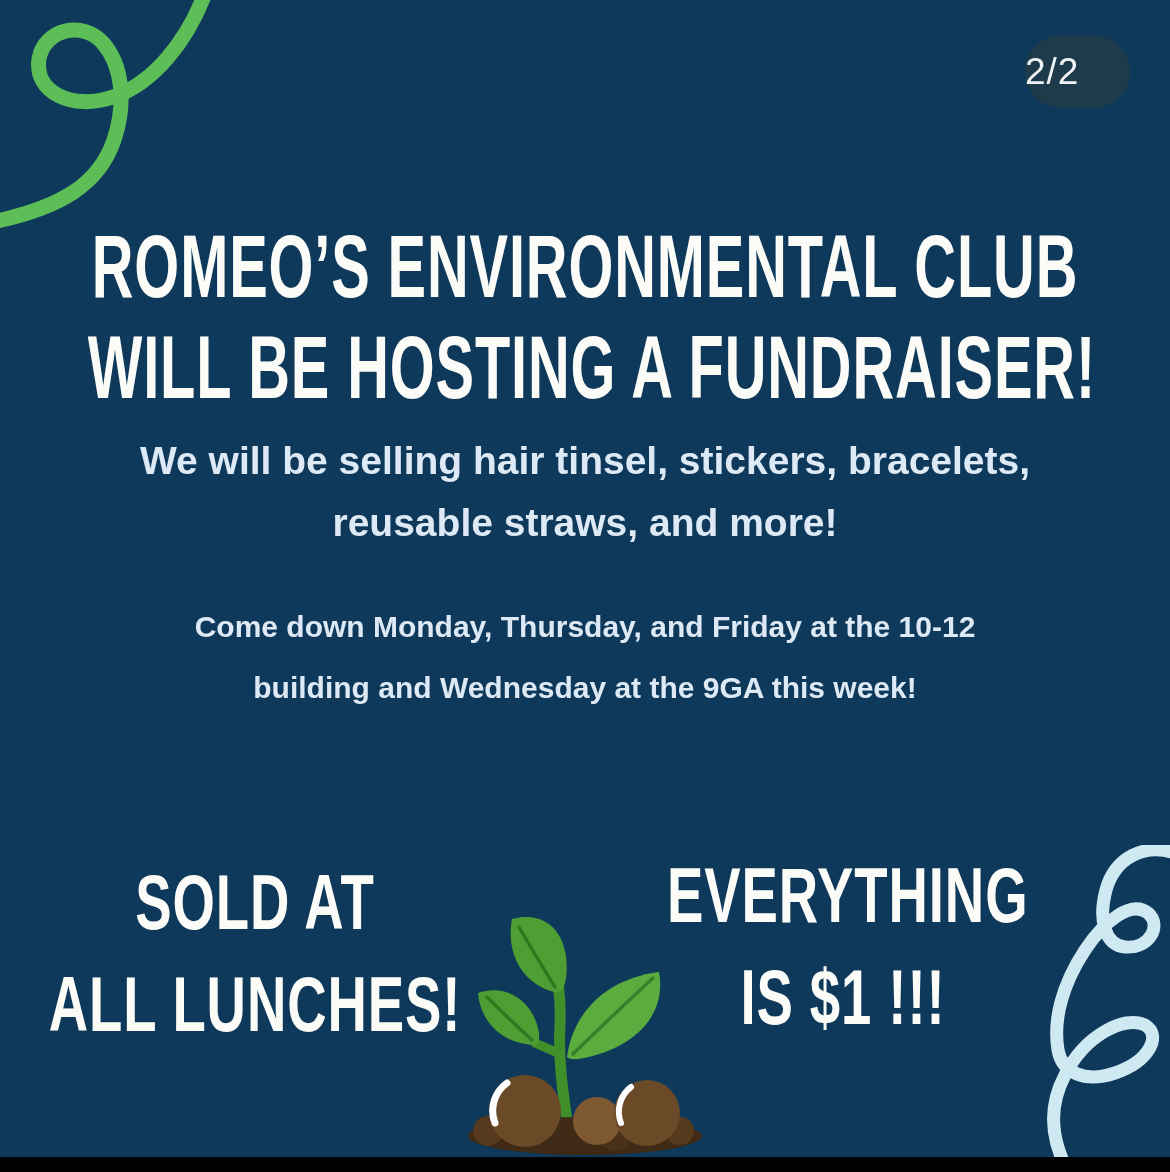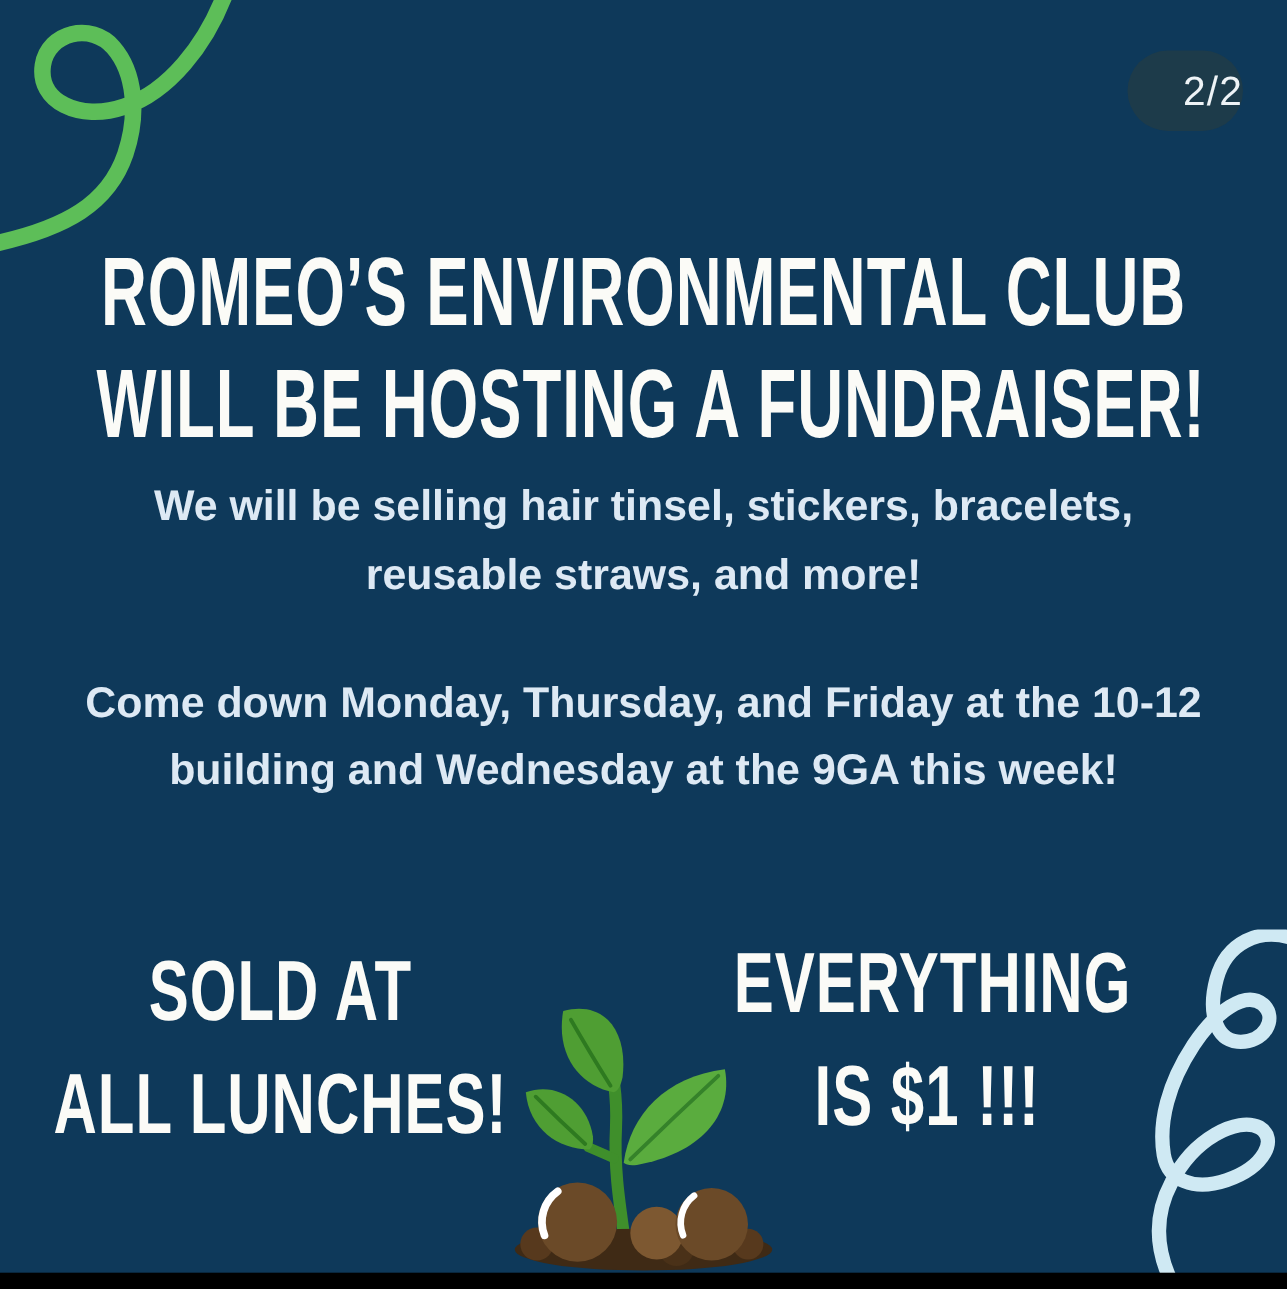--- a/index.html
+++ b/index.html
@@ -11,28 +11,28 @@
     background: var(--background, #0e395a);
     font-family: "Liberation Sans", sans-serif;
   }
   .doodle { position: absolute; pointer-events: none; }
   .doodle.green { left: 0; top: 0; }
   .doodle.blue  { right: 0; top: 845px; }
   .plant { position: absolute; left: 455px; top: 893px; }
 
   .page-badge {
     position: absolute;
-    left: 1025px; top: 46px;
+    left: 1025px; top: 35px;
     width: 105px; height: 73px;
     border-radius: 37px;
     background: var(--indicator_bg, #1d3b4a);
     color: var(--indicator_text, #eef3f6);
     font-size: 37px;
     line-height: 73px;
-    text-align: right;
+    text-align: left;
     letter-spacing: 1px;
   }
 
   .headline {
     position: absolute;
     top: 215px; left: 0;
     width: 100%;
     margin: 0;
     text-align: center;
     color: var(--headline_text, #fbfbf7);
@@ -49,21 +49,21 @@
   .bodytext {
     position: absolute;
     left: 0; width: 100%;
     margin: 0;
     text-align: center;
     color: var(--body_text, #dde9f4);
     font-weight: 700;
     white-space: pre-line;
   }
   .intro    { top: 430px; font-size: 39px; line-height: 62px; }
-  .schedule { top: 609px; font-size: 39px; line-height: 61px; }
+  .schedule { top: 596px; font-size: 30px; line-height: 61px; }
 
   .shout {
     position: absolute;
     margin: 0;
     text-align: center;
     color: var(--headline_text, #fbfbf7);
     font-size: 62px;
     font-weight: bold;
     line-height: 82px;
     letter-spacing: 1px;

